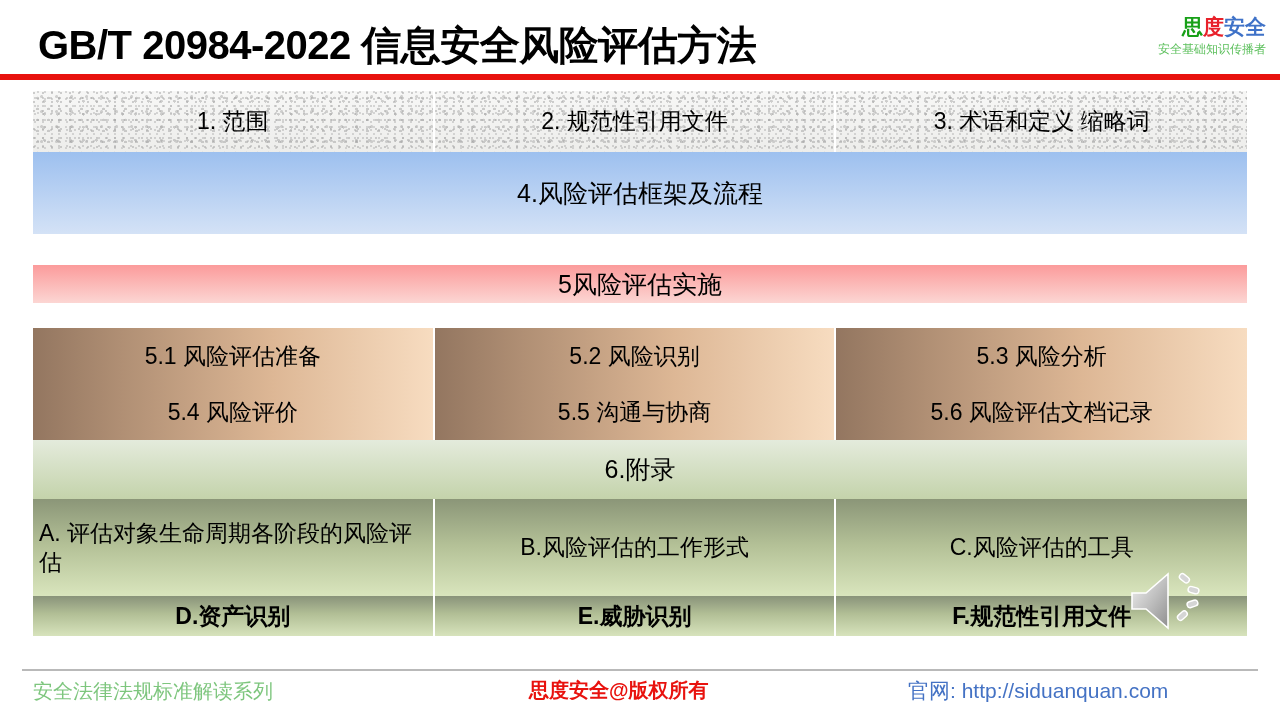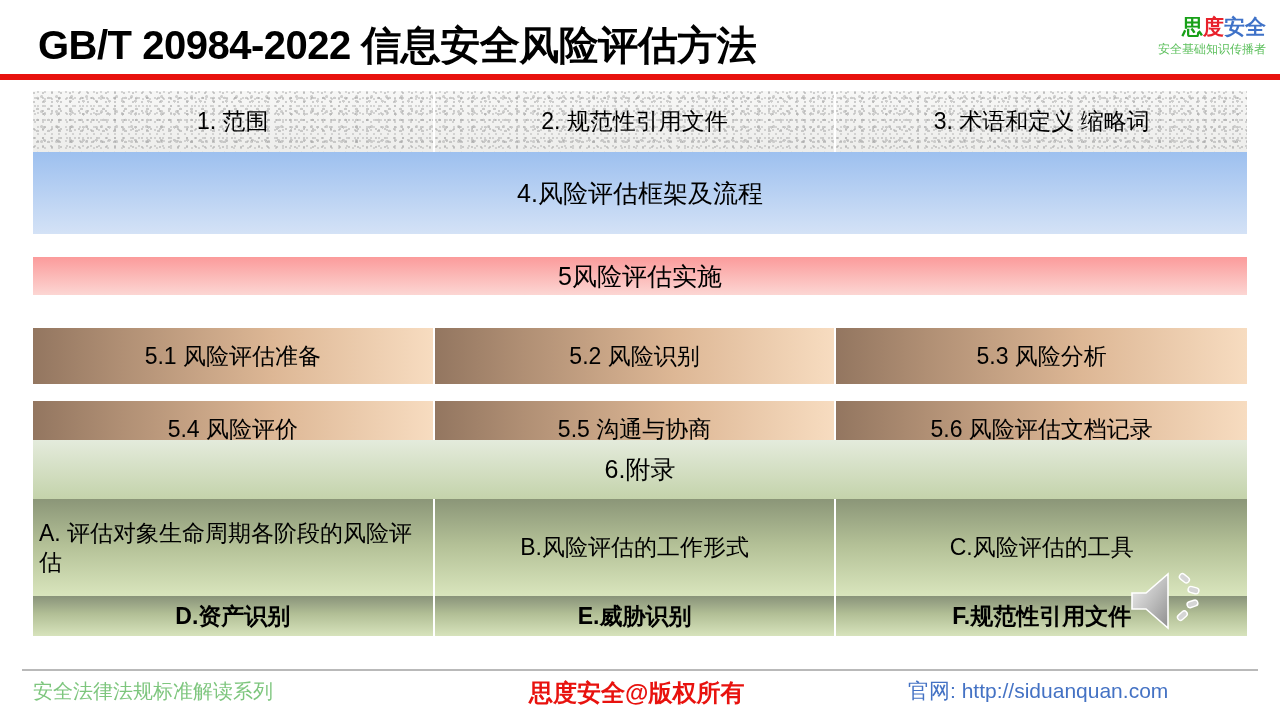--- a/index.html
+++ b/index.html
@@ -79,26 +79,26 @@
 
   
   #row2 { top: 61px; height: 82px; }
   #row2 .cell { background: linear-gradient(180deg, #9dc0ef 0%, #d4e2f6 100%); }
 
   
   #row3 { top: 128px; height: 54px; }
   #row3 .cell { background: linear-gradient(180deg, #aed0f4 0%, #dde9f9 100%); }
 
   
-  #row4 { top: 166px; height: 38px; }
+  #row4 { top: 174px; height: 38px; }
   #row4 .cell { background: linear-gradient(180deg, #fb9b9b 0%, #fcd6d3 100%); }
 
   
   #row5 { top: 237px; height: 56px; }
-  #row6 { top: 310px; height: 56px; }
+  #row6 { top: 293px; height: 56px; }
   #row5 .cell, #row6 .cell {
     background: linear-gradient(90deg, #937660 0%, #b08f74 22%, #ddb795 60%, #f7dcc0 100%);
   }
 
   
   #row7 { top: 349px; height: 59px; }
   #row7 .cell { background: linear-gradient(180deg, #e4ebdc 0%, #c4d3ab 100%); }
 
   
   #row8 { top: 408px; height: 97px; }
@@ -120,21 +120,21 @@
     position: absolute; left: 22px; top: 669px; width: 1236px; height: 2px;
     background: #b9b9b9;
   }
   #footer { position: absolute; left: 0; top: 672px; width: 1280px; height: 48px; }
   #footer-left {
     position: absolute; left: 33px; top: 6px;
     font-size: 20px; color: #7ec67e; white-space: nowrap;
   }
   #footer-center {
     position: absolute; left: 529px; top: 5px;
-    font-size: 24px; font-weight: bold; color: #e8120e; white-space: nowrap;
+    font-size: 20px; font-weight: bold; color: #e8120e; white-space: nowrap;
   }
   #footer-right {
     position: absolute; left: 908px; top: 5px;
     font-size: 21px; color: #4472c4; white-space: nowrap;
   }
 </style>
 </head>
 <body>
 
 <div id="slide">

